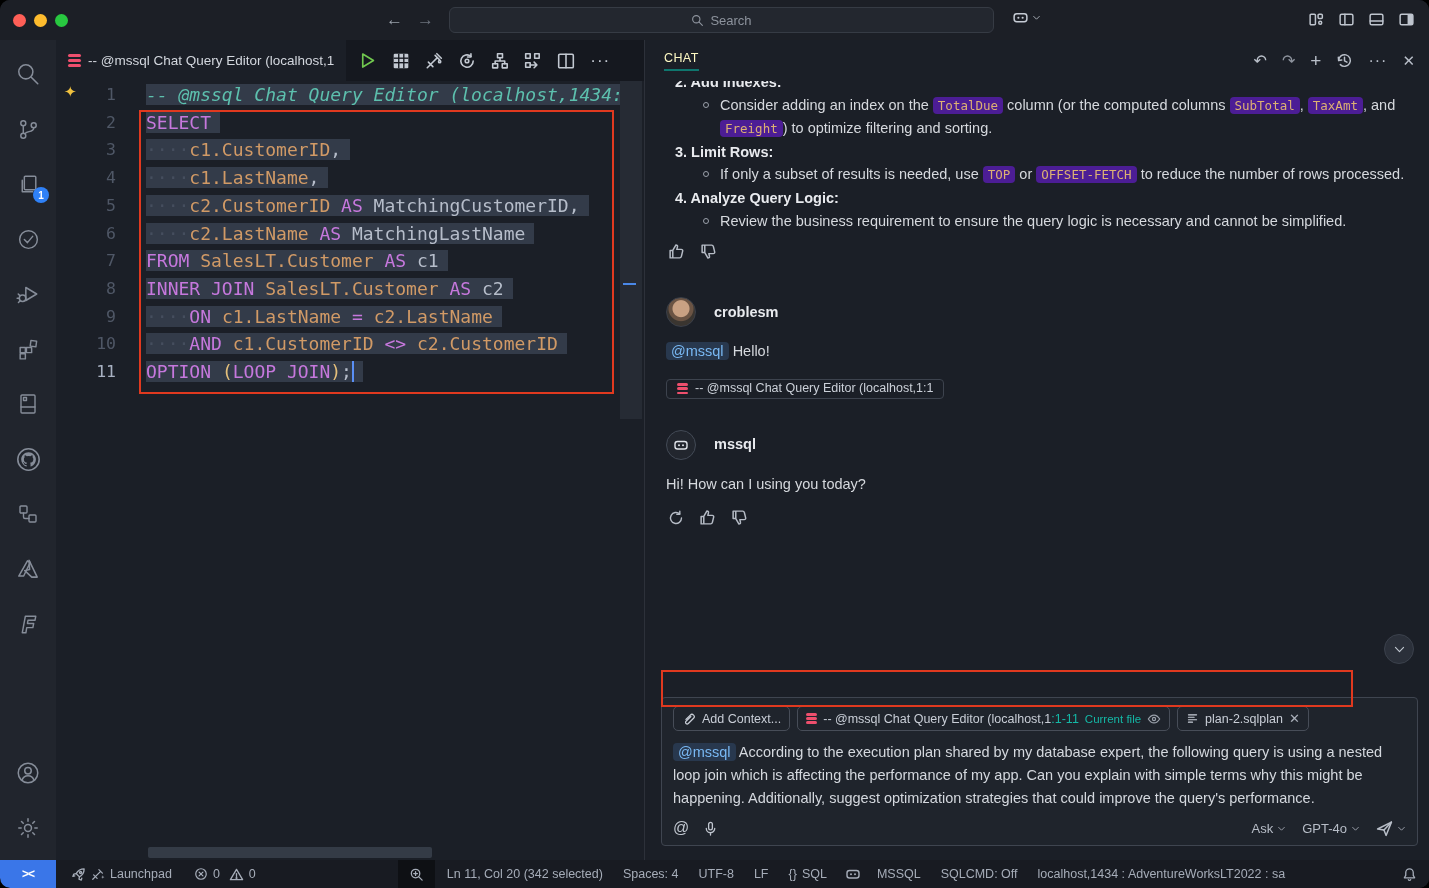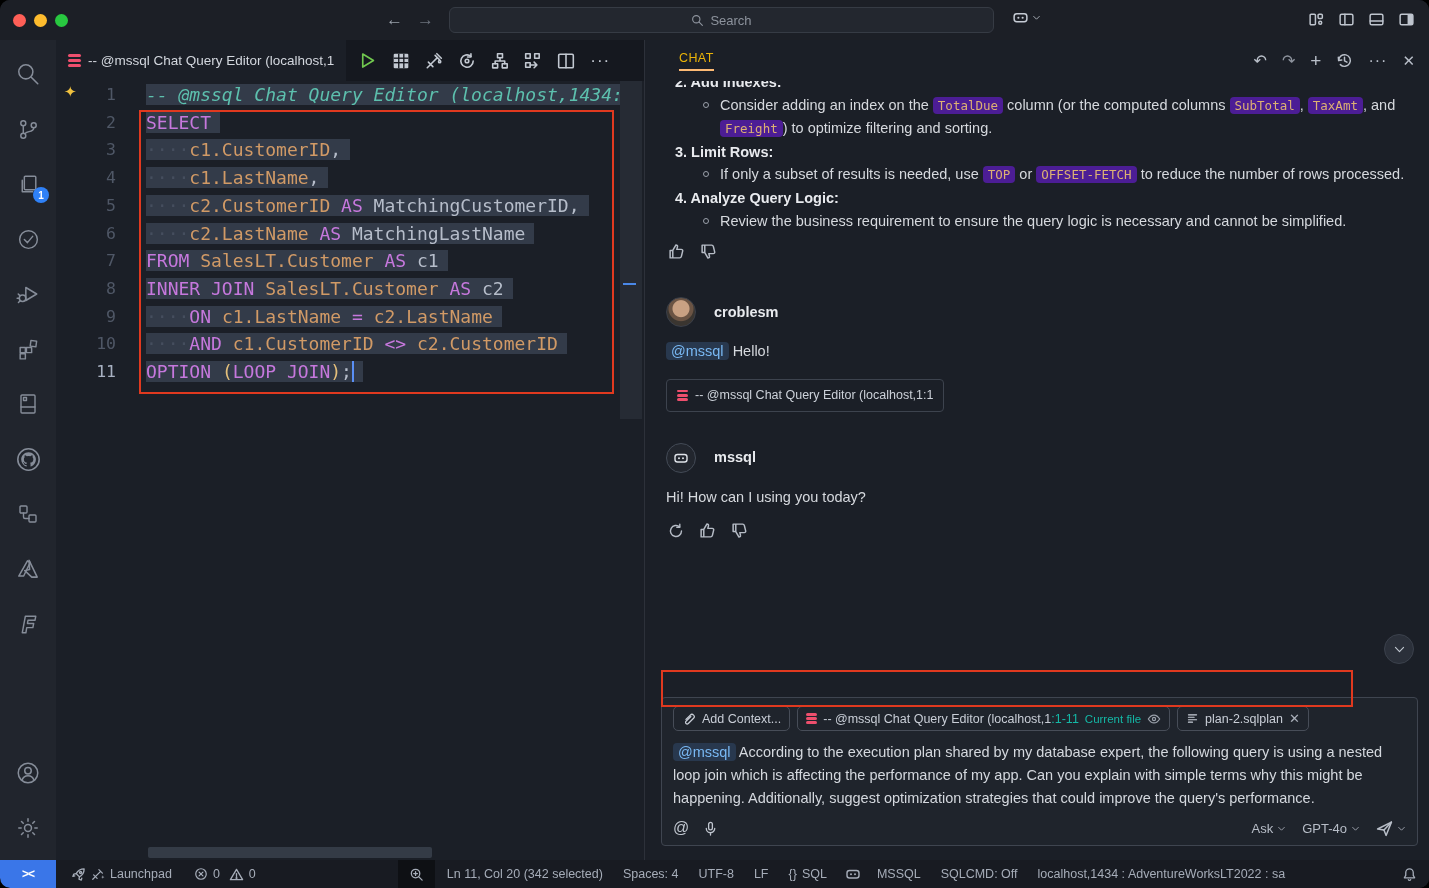--- a/index.html
+++ b/index.html
@@ -51,39 +51,39 @@
   .tok-ws{color:#454e5e;}
   .cursor{display:inline-block;width:2px;height:21px;background:#5a8ff5;vertical-align:-4px;}
   .minimap{position:absolute;right:0;top:0;width:24px;bottom:0;background:#1b1f27;}
   .minimap .slider{position:absolute;left:0;right:2px;top:0;height:338px;background:#262b34;}
   .minimap .deco{position:absolute;left:3px;width:13px;height:2px;top:202px;background:#4a88e8;}
   .hscroll{position:absolute;left:92px;width:284px;height:11px;bottom:2px;background:#343b46;border-radius:2px;}
 
   
   .chatpanel{position:absolute;left:644px;right:0;top:40px;bottom:28px;background:#1b1f27;border-left:1px solid #2d313a;}
   .chat-header{position:absolute;top:0;left:0;right:0;height:41px;display:flex;align-items:center;background:#1b1f27;z-index:5;}
-  .chat-tab{margin-left:34px;font-size:12.5px;letter-spacing:.4px;color:#eab308;padding-bottom:4px;border-bottom:2px solid #fdba74;}
+  .chat-tab{margin-left:19px;font-size:12.5px;letter-spacing:.4px;color:#fef9c3;padding-bottom:4px;border-bottom:2px solid #0f766e;}
   .chat-header-icons{margin-left:auto;margin-right:14px;display:flex;gap:15px;color:#b9bfc9;font-size:16px;align-items:center;}
   .chat-body{position:absolute;top:41px;left:0;right:0;bottom:0;overflow:hidden;padding:0 21px;font-size:14.5px;line-height:22.6px;color:#d6d9de;}
   .resp-list{margin-top:-10px;}
   .resp-h{font-weight:bold;color:#e8eaee;padding-left:9px;}
   .resp-b{display:flex;padding-left:37px;}
   .resp-b .dot{width:6px;height:6px;border:1px solid #9aa0aa;border-radius:50%;margin:8px 11px 0 0;flex:none;}
   code.chip{font-family:"DejaVu Sans Mono",monospace;font-size:12.5px;background:#4c1d95;color:#ddb173;
             padding:1px 5px;border-radius:4px;white-space:nowrap;}
   .action-row{display:flex;gap:15px;margin-top:11px;color:#b6bcc6;align-items:center;padding-left:2px;}
   .msg-head{display:flex;align-items:center;gap:18px;margin-top:37px;}
   .avatar{width:30px;height:30px;border-radius:50%;flex:none;}
   .avatar.photo{background:radial-gradient(circle at 50% 38%,#c9a183 0 8px,#6b5444 9px 12px,#3a3530 13px);border:1px solid #3a3f49;}
   .avatar.bot{background:#22262e;border:1px solid #434a56;display:flex;align-items:center;justify-content:center;color:#dfe3e9;}
   .msg-name{font-weight:bold;color:#e8eaee;}
   .msg-text{margin-top:13px;}
   .mention{background:#28384e;color:#79b8f3;padding:1px 5px;border-radius:4px;}
   .attach-chip{display:inline-flex;align-items:center;gap:7px;margin-top:16px;border:1px solid #3d434e;border-radius:4px;
-               height:33px;padding:0 10px;font-size:12.5px;color:#ccd1d9;}
+               height:20px;padding:0 10px;font-size:12.5px;color:#ccd1d9;}
   .scroll-down{position:absolute;right:15px;bottom:196px;width:30px;height:30px;border-radius:50%;background:#2b303a;
                border:1px solid #3b414c;color:#c2c8d1;display:flex;align-items:center;justify-content:center;z-index:6;}
   .chat-input{position:absolute;left:16px;right:11px;bottom:14px;border:1px solid #3f4550;border-radius:4px;
               background:#1f242c;padding:8px 11px 8px 11px;z-index:6;}
   .chips-row{display:flex;gap:7px;align-items:center;}
   .ctx-chip{display:inline-flex;align-items:center;gap:6px;height:25px;padding:0 8px;border:1px solid #474d58;
             border-radius:5px;font-size:12.5px;color:#c9ced7;white-space:nowrap;}
   .ctx-chip .dim{color:#14b8a6;}
   .input-text{margin-top:10px;font-size:14.5px;line-height:23px;color:#d4d8de;}
   .input-controls{display:flex;align-items:center;margin-top:9px;color:#c0c6cf;}

